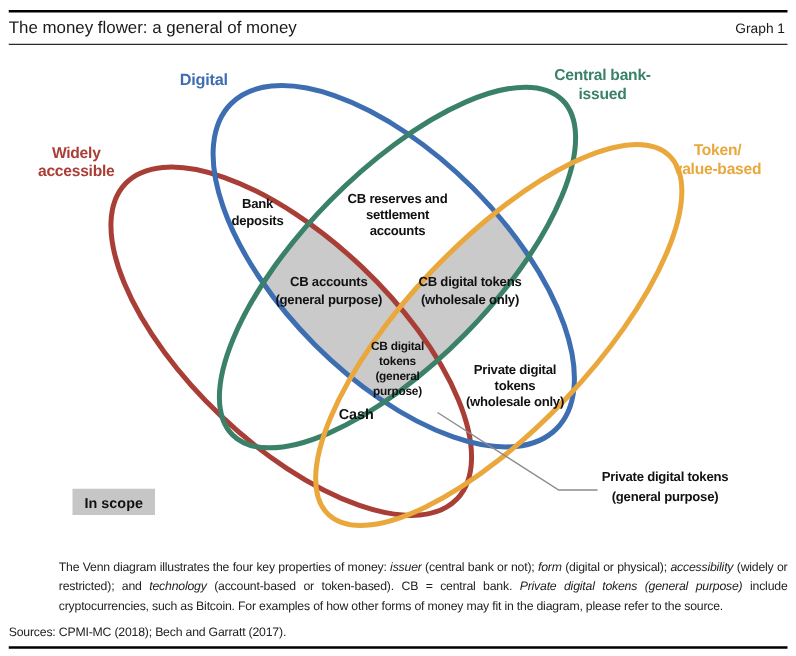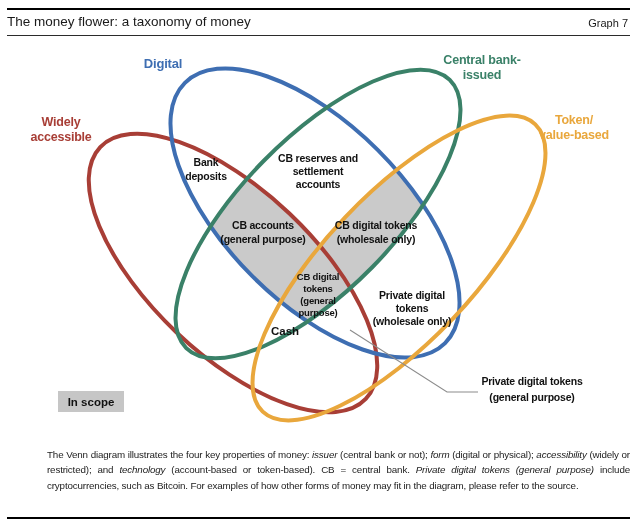--- a/index.html
+++ b/index.html
@@ -45,22 +45,22 @@
     position:absolute;left:7px;right:7px;top:501px;
     font-size:9.8px;color:#222;letter-spacing:-0.15px;
   }
 </style>
 </head>
 <body>
 
 <div id="page">
 
   <div class="rule rule-top"></div>
-  <div class="page-title">The money flower: a taxonomy of money</div>
-  <div class="graph-label">Graph 7</div>
+  <div class="page-title">The money flower: a general of money</div>
+  <div class="graph-label">Graph 1</div>
   <div class="rule rule-mid"></div>
 
   <svg class="diagram-svg" viewBox="0 0 637 525">
     <defs>
       <clipPath id="cpGreen">
           <ellipse cx="318" cy="214" rx="188" ry="76" transform="rotate(-45.5 318 214)"></ellipse>
         </clipPath>
       <clipPath id="cpBlue">
           <ellipse cx="315" cy="213" rx="184" ry="89" transform="rotate(45 315 213)"></ellipse>
         </clipPath>
@@ -119,16 +119,17 @@
 
     <text class="rl" x="532" y="385">Private digital tokens</text>
     <text class="rl" x="532" y="401">(general purpose)</text>
 
     <rect x="58" y="391" width="66" height="21" fill="#C6C6C6"></rect>
     <text class="in-scope-text" x="91" y="406">In scope</text>
   </svg>
 
   <div class="footnote"><span>The Venn diagram illustrates the four key properties of money: </span><i>issuer</i><span> (central bank or not); </span><i>form</i><span> (digital or physical); </span><i>accessibility</i><span> (widely or restricted); and </span><i>technology</i><span> (account-based or token-based). CB = central bank. </span><i>Private digital tokens (general purpose)</i><span> include cryptocurrencies, such as Bitcoin. For examples of how other forms of money may fit in the diagram, please refer to the source.</span></div>
 
+  <div class="sources">Sources: CPMI-MC (2018); Bech and Garratt (2017).</div>
 
   <div class="rule rule-bottom"></div>
 
 </div>
 
 </body></html>

